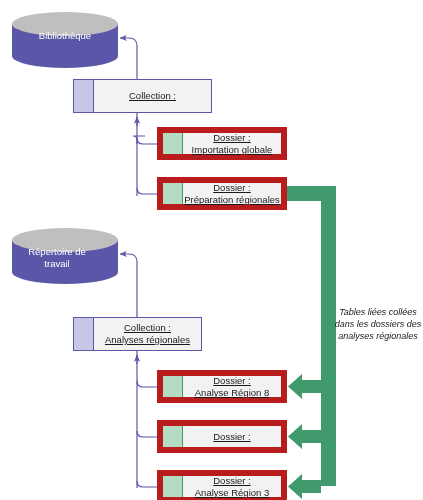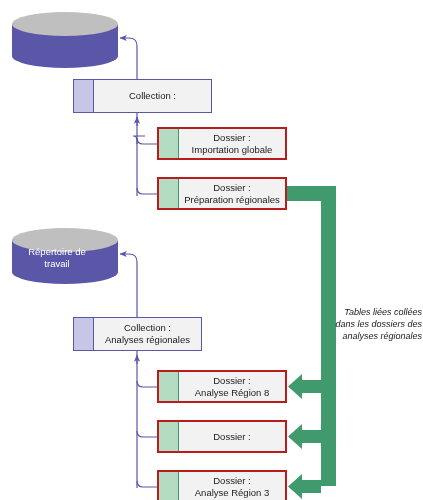--- a/index.html
+++ b/index.html
@@ -55,32 +55,33 @@
     box-sizing: border-box;
     display: flex;
     flex-direction: column;
     align-items: center;
     justify-content: center;
     text-align: center;
     font-size: 9.5px;
     line-height: 12px;
     color: #1a1a1a;
     background: #f2f2f2;
+    text-decoration: underline;
   }
   
   .node-box.collection {
     border: 1px solid #5b57a8;
   }
   .node-box.collection .tab {
     background: #c7c6e6;
     border-right: 1px solid #5b57a8;
   }
   
   .node-box.folder {
-    border: 2px solid #b91c1c;
+    border: 6px solid #b91c1c;
   }
   .node-box.folder .tab {
     background: #b4dcc2;
     border-right: 1px solid #3e9a6b;
   }
   
   .annotation {
     position: absolute;
     text-align: center;
     font-style: italic;
@@ -154,21 +155,21 @@
       <path d="M12,24 L12,56 A53,12 0 0 0 118,56 L118,24 Z" fill="#5b57a8"></path>
       <ellipse cx="65" cy="24" rx="53" ry="12" fill="#bfbfbf"></ellipse>
     </g>
 
     <g>
       <path d="M12,240 L12,272 A53,12 0 0 0 118,272 L118,240 Z" fill="#5b57a8"></path>
       <ellipse cx="65" cy="240" rx="53" ry="12" fill="#bfbfbf"></ellipse>
     </g>
   </svg>
 
-  <div class="cylinder-label" style="left:12px; top:30px; width:106px;margin-top:36px;">Bibliothèque</div>
+  <div class="cylinder-label" style="left:12px; top:30px; width:106px;">Bibliothèque</div>
   <div class="cylinder-label" style="left:12px; top:246px; width:90px;">Répertoire de
 travail</div>
 
   <div class="node-box collection" style="left:73px; top:79px; width:139px; height:34px;">
     <div class="tab"></div>
     <div class="body">
       <span>Collection :</span>
     </div>
   </div>
 
@@ -212,17 +213,17 @@
   </div>
 
   <div class="node-box folder" style="left:157px; top:470px; width:130px; height:33px;">
     <div class="tab"></div>
     <div class="body">
       <span>Dossier :</span>
       <span>Analyse Région 3</span>
     </div>
   </div>
 
-  <div class="annotation" style="left:334px; top:306px; width:88px;text-align:right;">Tables liées collées
+  <div class="annotation" style="left:334px; top:306px; width:88px;">Tables liées collées
 dans les dossiers des
 analyses régionales</div>
 
 </div>
 
 </body></html>

